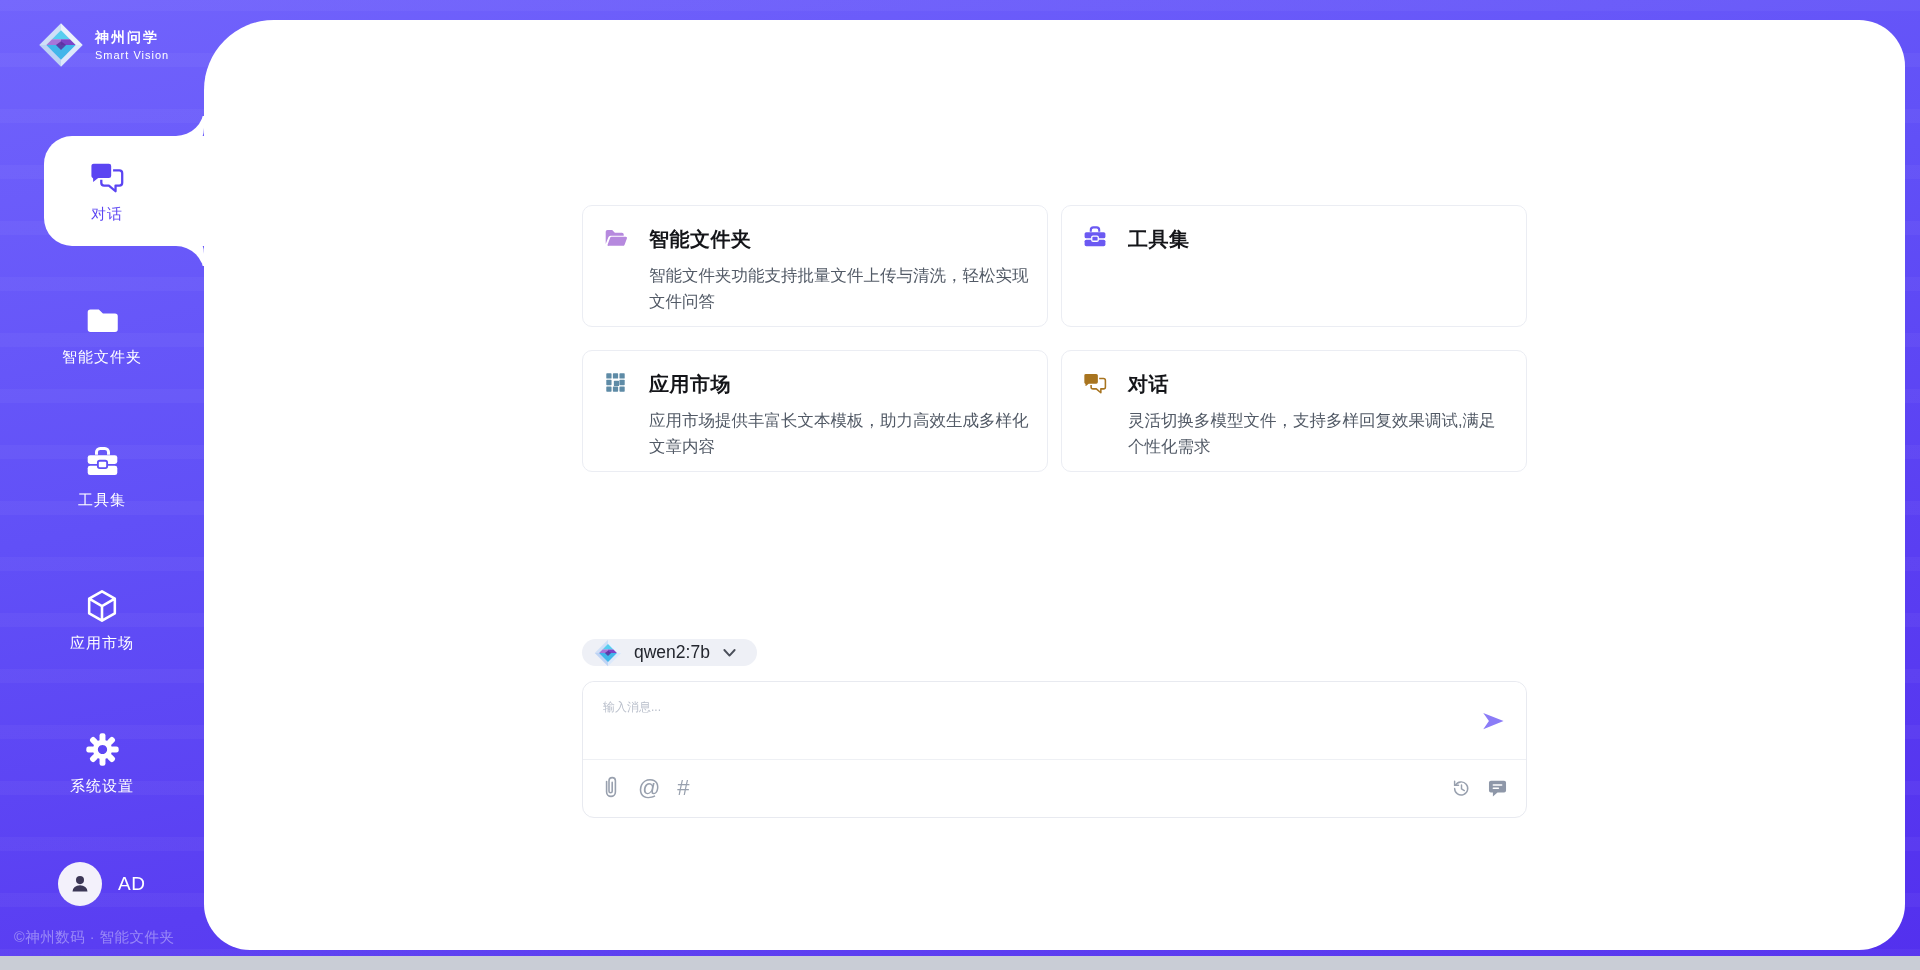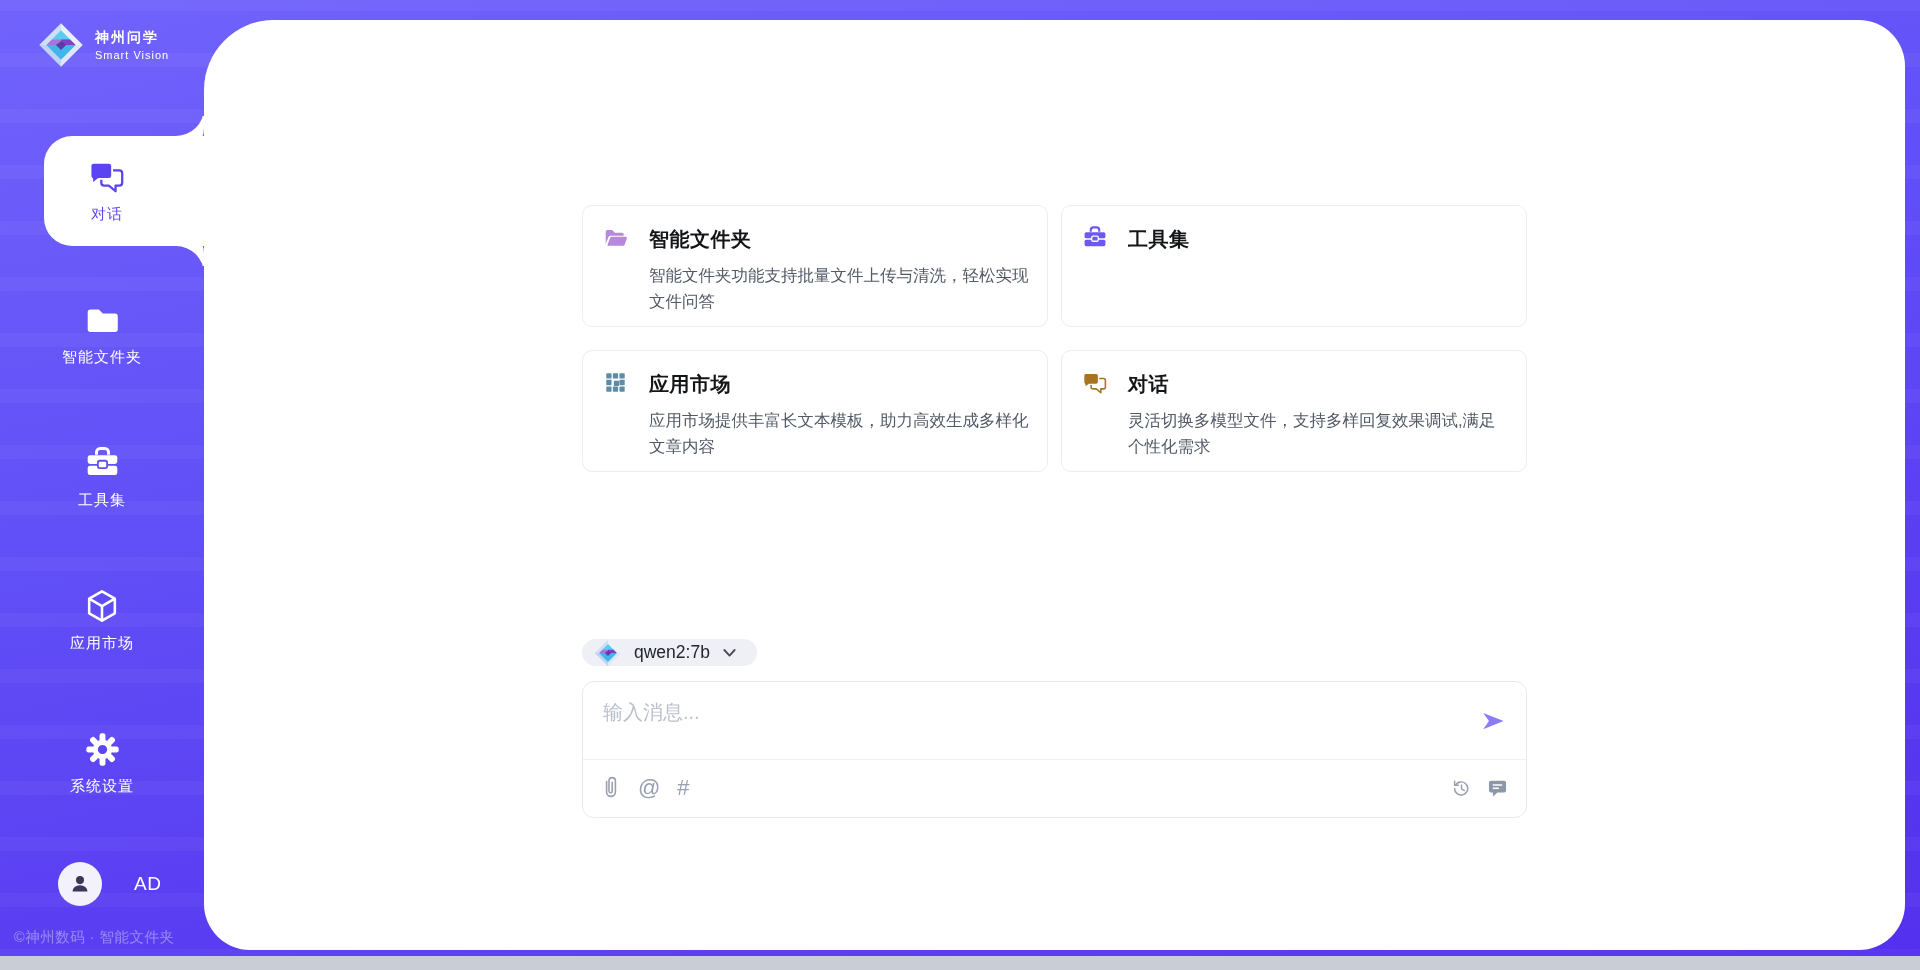--- a/index.html
+++ b/index.html
@@ -24,21 +24,21 @@
   .nav-item .label { font-size:15px; letter-spacing:1px; }
   .nav-item svg { display:block; }
 
   .nav-item.active { margin-left:44px; width:160px; background:#fff; border-radius:28px 0 0 28px;
                      color:#5b45f2; align-items:center; padding-right:34px; }
   .nav-item.active::before, .nav-item.active::after { content:""; position:absolute; right:0; width:40px; height:40px; }
   .nav-item.active::before { top:-40px; border-bottom-right-radius:28px; box-shadow:0 20px 0 0 #fff; }
   .nav-item.active::after  { bottom:-40px; border-top-right-radius:28px; box-shadow:0 -20px 0 0 #fff; }
 
   .side-footer { position:absolute; left:0; bottom:0; width:100%; padding:0 0 16px 14px; }
-  .user-row { display:flex; align-items:center; gap:32px; padding-left:44px; margin-bottom:22px; cursor:pointer; }
+  .user-row { display:flex; align-items:center; gap:16px; padding-left:44px; margin-bottom:22px; cursor:pointer; }
   .avatar { width:44px; height:44px; border-radius:50%; background:#f3f1fb; display:flex; align-items:center; justify-content:center; }
   .user-name { color:#fff; font-size:19px; letter-spacing:0.5px; }
   .copyright { color:rgba(255,255,255,0.38); font-size:14.5px; letter-spacing:0.5px; }
 
   
   .main { position:absolute; left:204px; top:20px; right:15px; bottom:13px; background:#fff;
           border-radius:70px 46px 46px 46px; z-index:1; overflow:hidden; }
   .content { width:945px; margin:0 auto; padding-top:145px; }
 
   .greeting { display:flex; align-items:center; gap:26px; }
@@ -57,21 +57,21 @@
   .icon-chat-card { color:#a8741f; }
 
   
   .composer { margin-top:167px; }
   .model-pill { display:inline-flex; align-items:center; gap:12px; height:27px; padding:0 20px 0 12px;
                 background:#eef0f6; border-radius:22px; cursor:pointer; }
   .model-name { font-size:17.5px; color:#23262e; }
   .input-box { position:relative; margin-top:10px; border:1px solid #e8eaf0; border-radius:12px; height:137px;
                display:flex; flex-direction:column; }
   .input-box textarea { flex:1; border:none; outline:none; resize:none; font-family:inherit;
-               font-size:20px; color:#2a2d35; padding:17px 70px 0 20px; border-radius:12px 12px 0 0; }
+               font-size:12px; color:#2a2d35; padding:17px 70px 0 20px; border-radius:12px 12px 0 0; }
   .input-box textarea::placeholder { color:#b9bfcb; }
   .send-btn { position:absolute; right:16px; top:26px; width:34px; height:30px; border:none; background:transparent; cursor:pointer; }
   .toolbar { height:58px; border-top:1px solid #eef0f4; display:flex; align-items:center; padding:0 18px 0 18px; }
   .tool-left { display:flex; align-items:center; gap:17px; }
   .tool-right { margin-left:auto; display:flex; align-items:center; gap:15px; }
   .tool-btn { border:none; background:transparent; cursor:pointer; display:flex; align-items:center; color:#98a0ae;
               font-size:22px; line-height:1; padding:0; font-family:inherit; }
 
   .bottom-strip { position:absolute; left:0; bottom:0; width:1920px; height:7px; background:#c9cdd6; }
 </style>

